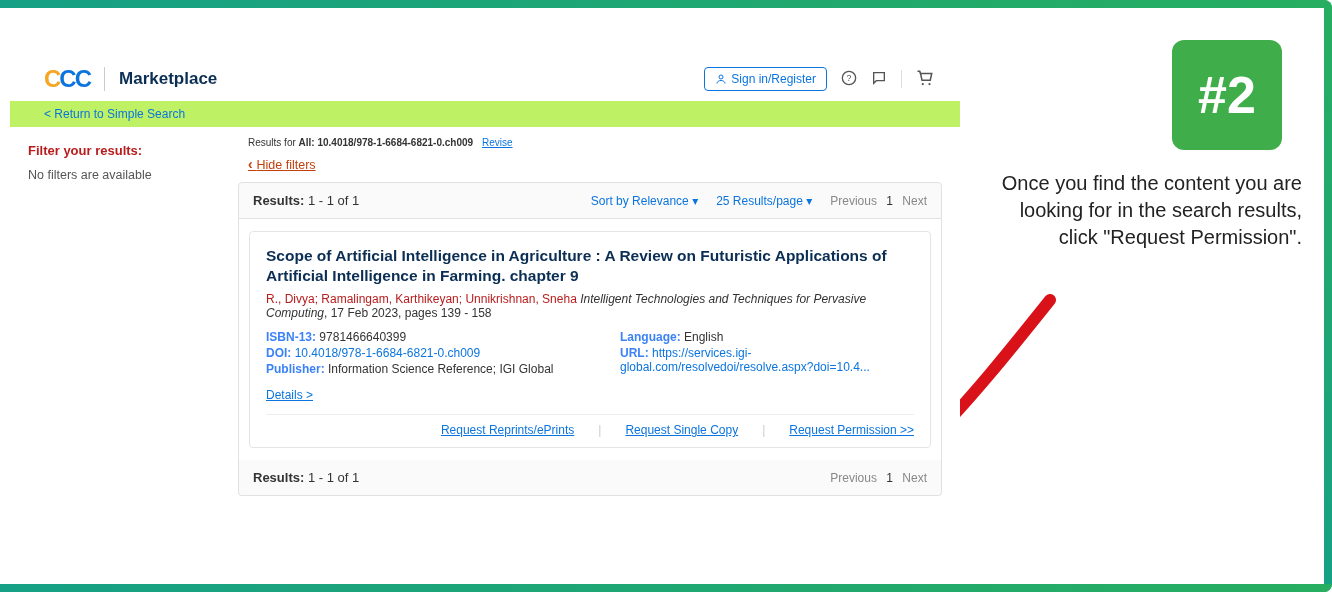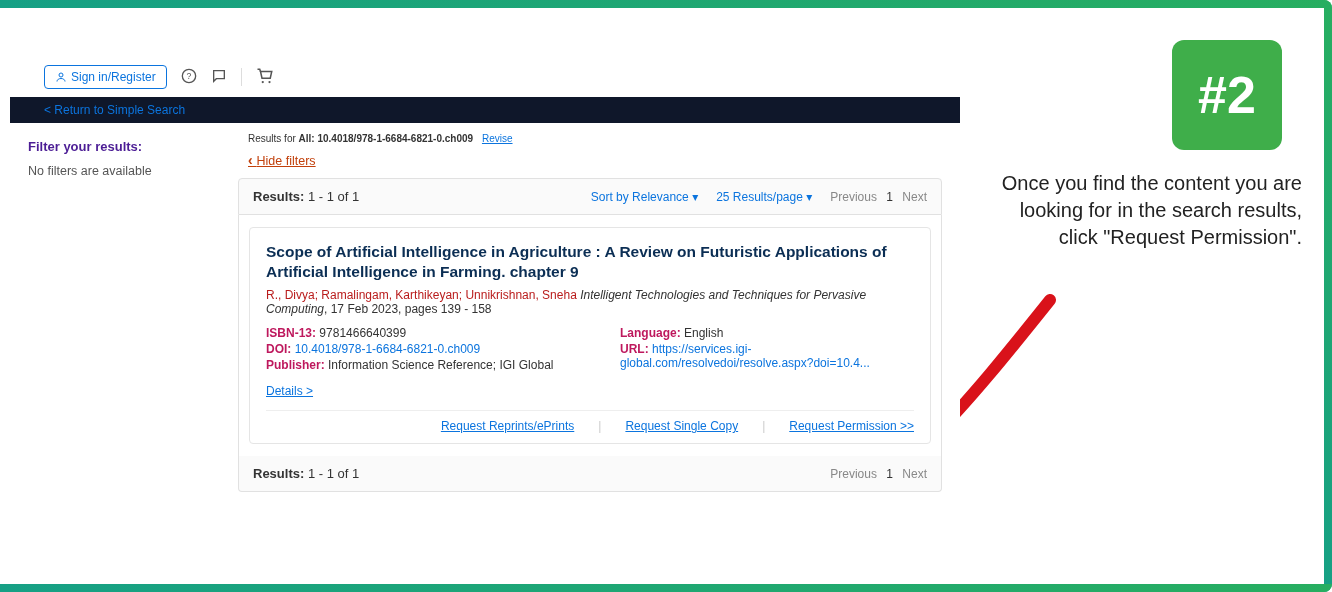--- a/index.html
+++ b/index.html
@@ -44,31 +44,31 @@
   .hdr-actions { display:flex; align-items:center; gap:14px; color:#555;}
   .signin {
     border:1px solid #0b74de; color:#0b74de; border-radius:4px;
     padding:4px 10px; font-size:12px; display:flex; align-items:center; gap:4px;
     cursor:pointer;
   }
   .icon-btn { color:#444; cursor:pointer; font-size:15px;}
   .vline { width:1px; height:18px; background:#ddd;}
   
   .subbar {
-    background:#0f172a; padding:6px 34px; font-size:12px;
+    background:#bef264; padding:6px 34px; font-size:12px;
   }
   .subbar a { color:#0b74de; text-decoration:none; }
   
   .body {
     display:flex; gap:0; padding: 10px 18px 0 18px;
   }
   .filters {
     width: 210px; padding: 6px 0 0 0; font-size:12.5px;
   }
-  .filters h4 { font-size:13px; color:#4c1d95; font-weight:700; margin-bottom:10px;}
+  .filters h4 { font-size:13px; color:#b91c1c; font-weight:700; margin-bottom:10px;}
   .filters p { color:#555; }
   
   .main { flex:1; }
   .results-for { font-size:10px; margin: 0 0 8px 10px; color:#333;}
   .results-for b{font-weight:600;}
   .results-for .revise { color:#0b74de; margin-left:6px;}
   .hide-filters { color:#c2410c; font-size:12.5px; margin: 0 0 10px 10px; display:inline-block;}
   .hide-filters::before { content:"‹ "; font-weight:bold; font-size:14px;}
   
   .results-bar {
@@ -92,21 +92,21 @@
     border:1px solid #e5e5e5; border-radius:4px;
     padding:14px 16px 10px 16px;
   }
   .title { color:#0b2e54; font-size:15.5px; font-weight:700; line-height:1.3; margin-bottom:6px;}
   .byline { font-size:12px; color:#333; margin-bottom:10px;}
   .byline .auth { color:#b91c1c; }
   .byline em{ font-style:italic; color:#333;}
   .meta { display:flex; gap:60px; font-size:12px; margin-bottom:10px;}
   .meta .col { flex:1; }
   .meta .row { margin-bottom:2px; }
-  .meta .lbl { font-weight:700; color:#be185d;}
+  .meta .lbl { font-weight:700; color:#3b82f6;}
   .meta .lnk { color:#0b74de;}
   .details { color:#0b74de; font-size:12px;}
   .actions {
     border-top:1px solid #eee; margin-top:12px; padding-top:8px;
     display:flex; justify-content:flex-end; gap:16px; font-size:12px;
   }
   .actions .act { color:#0b74de; }
   .actions .sep { color:#ccc; margin:0 8px;}
   
   .results-bar.bottom { border-radius:0 0 4px 4px; border-top:none;}
@@ -155,20 +155,25 @@
 <svg class="red-arrow" width="160" height="170">
   <defs></defs>
   <path d="M150 10 C 110 60, 70 110, 30 150" stroke="#d9121a" stroke-width="12" fill="none" stroke-linecap="round"></path>
   <polygon points="30,150 60,145 45,118" fill="#d9121a"></polygon>
 </svg>
 <div class="red-circle"></div>
 
 <div class="shot">
 
   <div class="shot-header">
+    <div class="brand">
+      <span class="ccc"><span class="c1">C</span><span class="c2">C</span><span class="c3">C</span></span>
+      <span class="divider"></span>
+      <span class="mp">Marketplace</span>
+    </div>
     <div class="hdr-actions">
       <div class="signin">
         <svg width="12" height="12" viewBox="0 0 24 24">
             <circle cx="12" cy="8" r="4" fill="none" stroke="#0b74de" stroke-width="2"></circle>
             <path d="M4 21c0-4 4-6 8-6s8 2 8 6" fill="none" stroke="#0b74de" stroke-width="2"></path>
           </svg>
         <span>Sign in/Register</span>
       </div>
       <span class="icon-btn">
         <svg width="16" height="16" viewBox="0 0 24 24">

